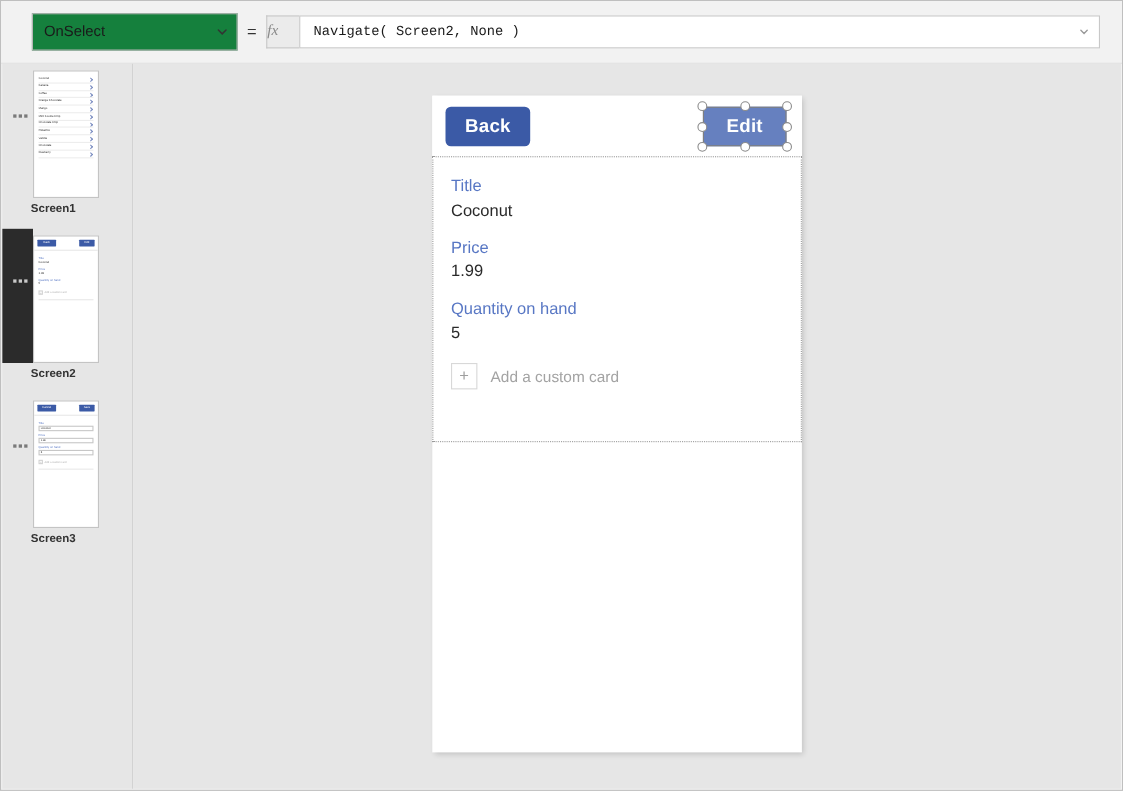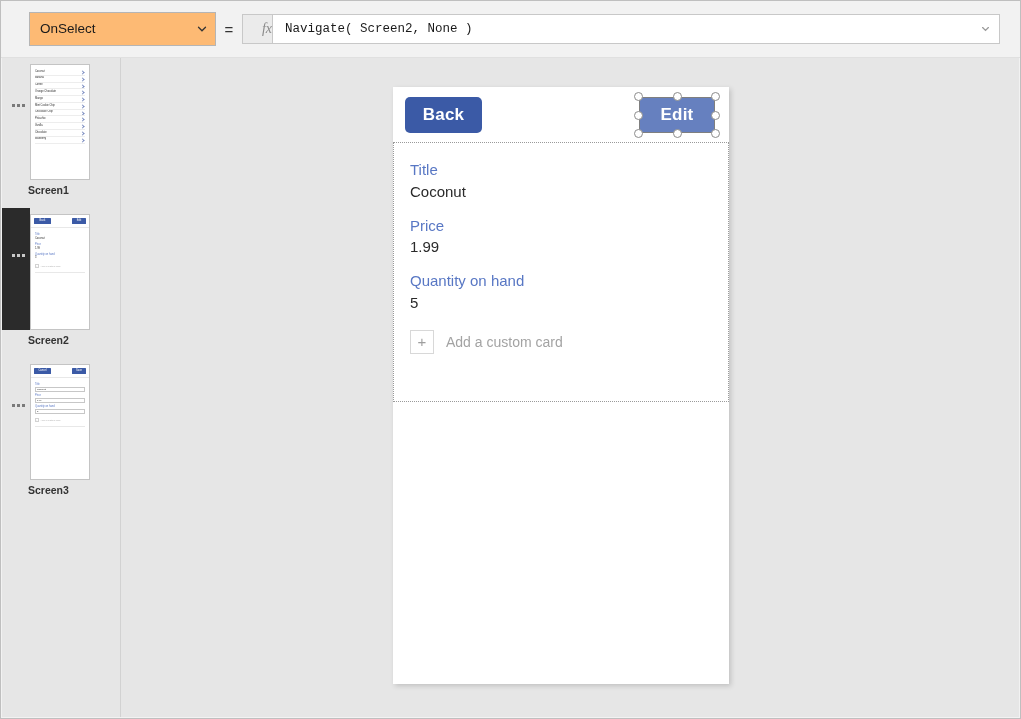--- a/index.html
+++ b/index.html
@@ -22,21 +22,21 @@
     left: 0; top: 0; right: 0; height: 57px;
     background: #f2f2f2;
     display: flex;
     align-items: center;
     padding: 0 20px 0 28px;
     border-bottom: 1px solid #e0e0e0;
   }
   .prop-dropdown {
     position: relative;
     width: 187px; height: 30px;
-    background: #fdba74;
+    background: #15803d;
     border: 1px solid #b5b5b5;
     display: flex;
     align-items: center;
     padding: 16px 10px;
     flex: none;
   }
   .prop-dropdown .prop-label {
     font-size: 13.5px;
     color: #1a1a1a;
     line-height: 1;
@@ -54,21 +54,21 @@
     color: #333;
     flex: none;
   }
   .fx-box {
     width: 30px; height: 30px;
     background: #ebebeb;
     border: 1px solid #c8c8c8;
     border-right: none;
     display: flex;
     align-items: center;
-    justify-content: flex-end;
+    justify-content: flex-start;
     flex: none;
   }
   .fx-box span {
     font-family: "Liberation Serif", serif;
     font-style: italic;
     font-size: 14px;
     color: #8a8a8a;
   }
   .formula-input {
     position: relative;

